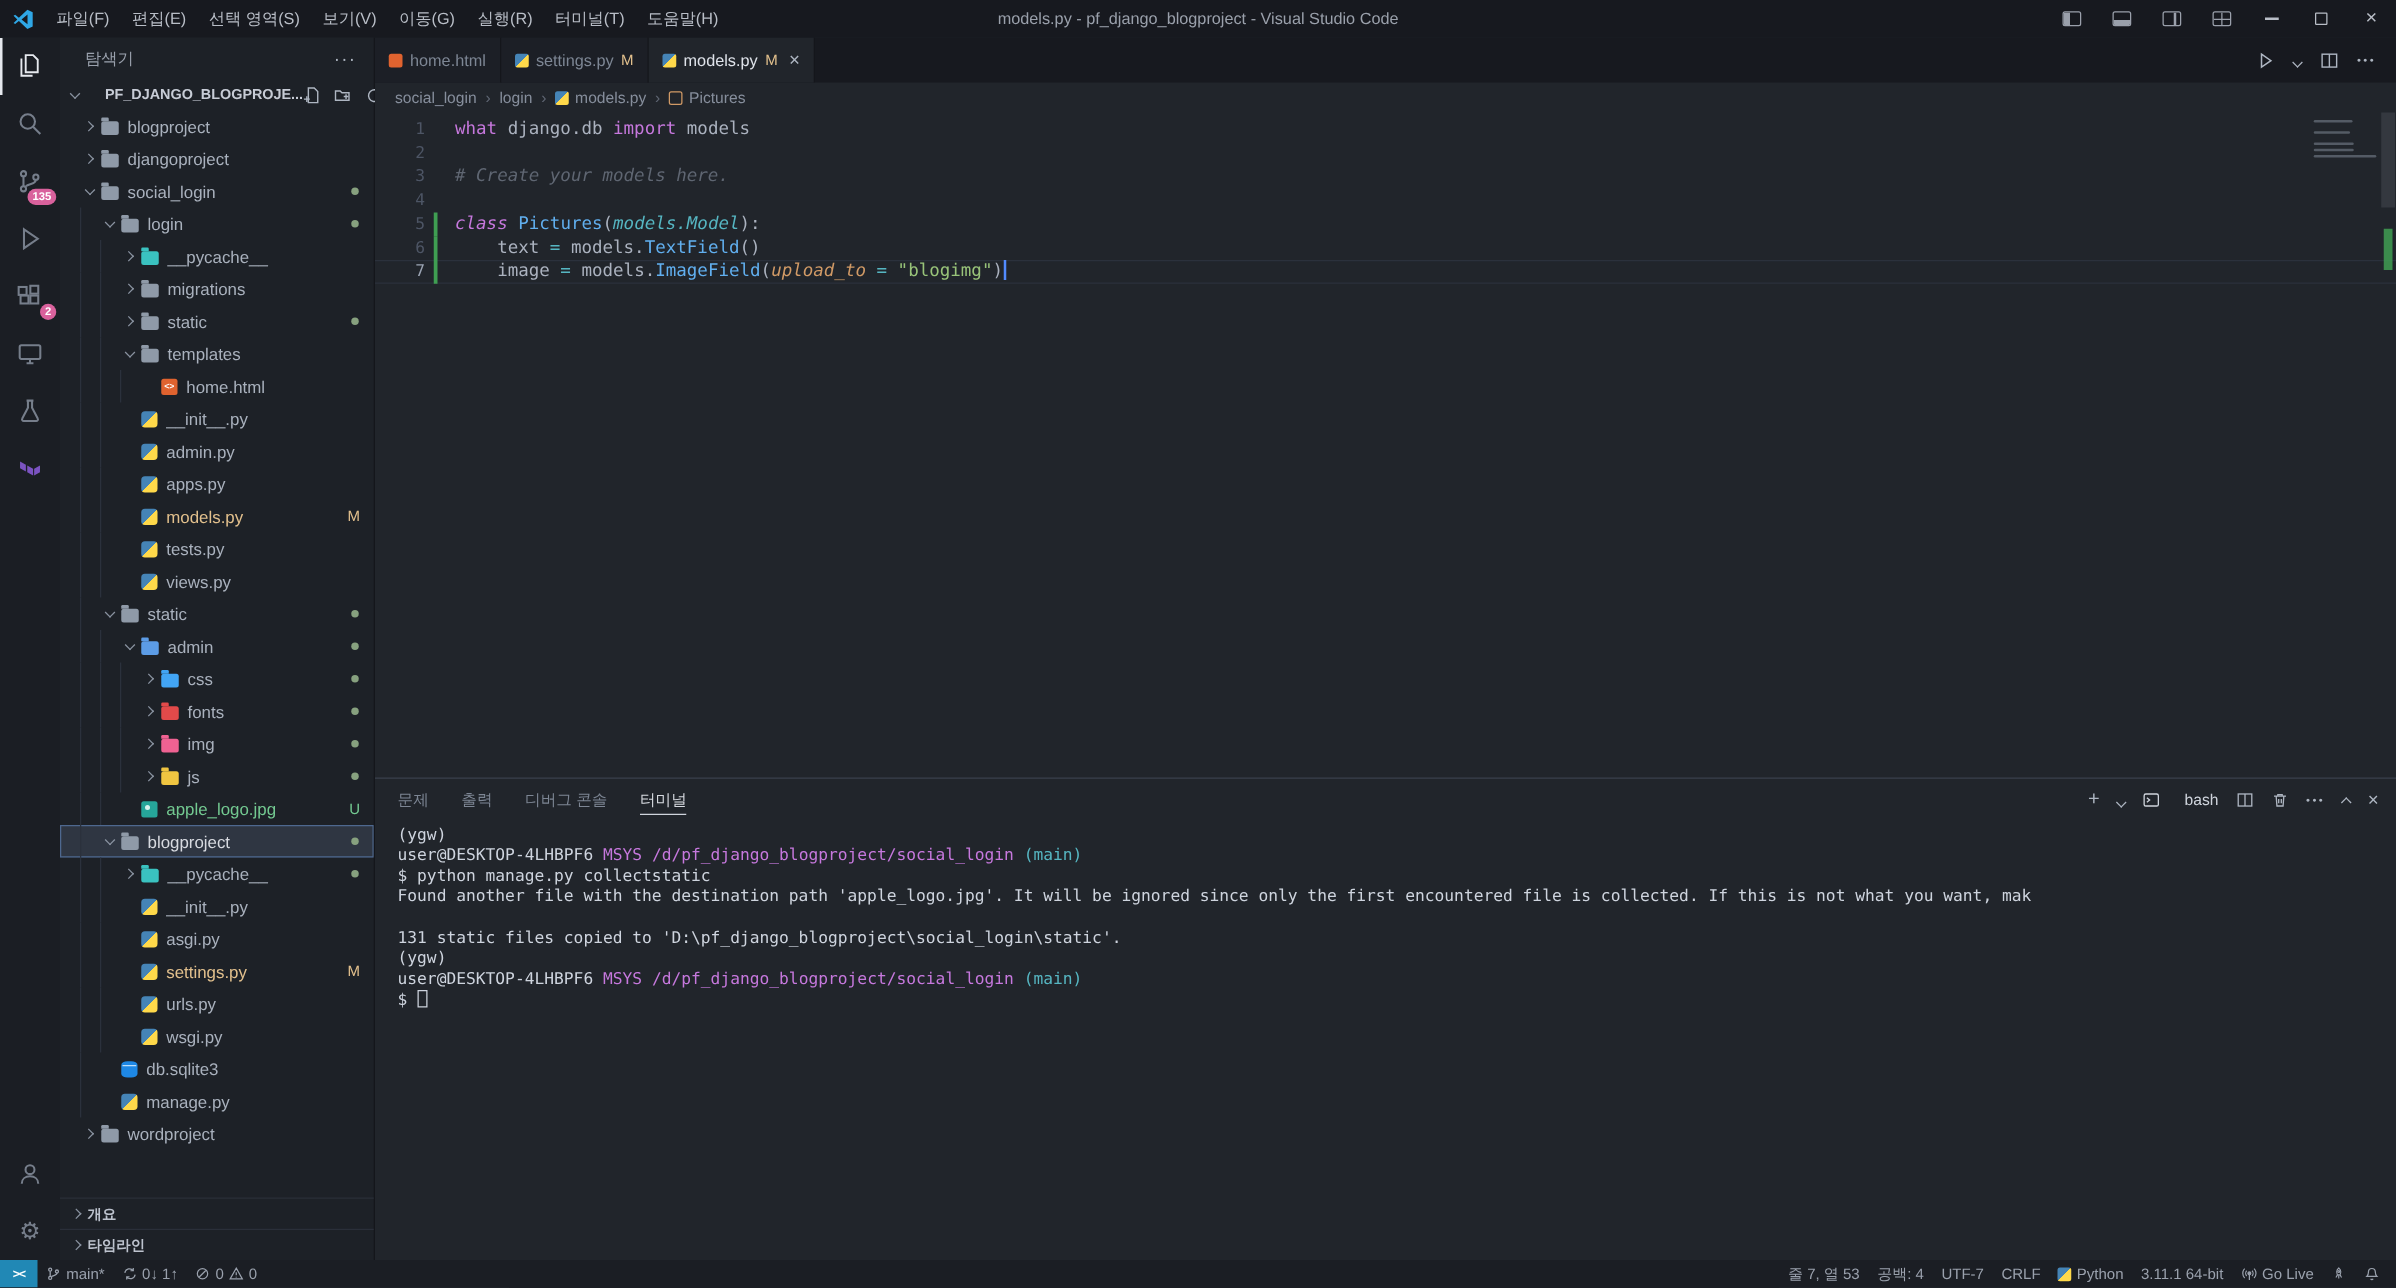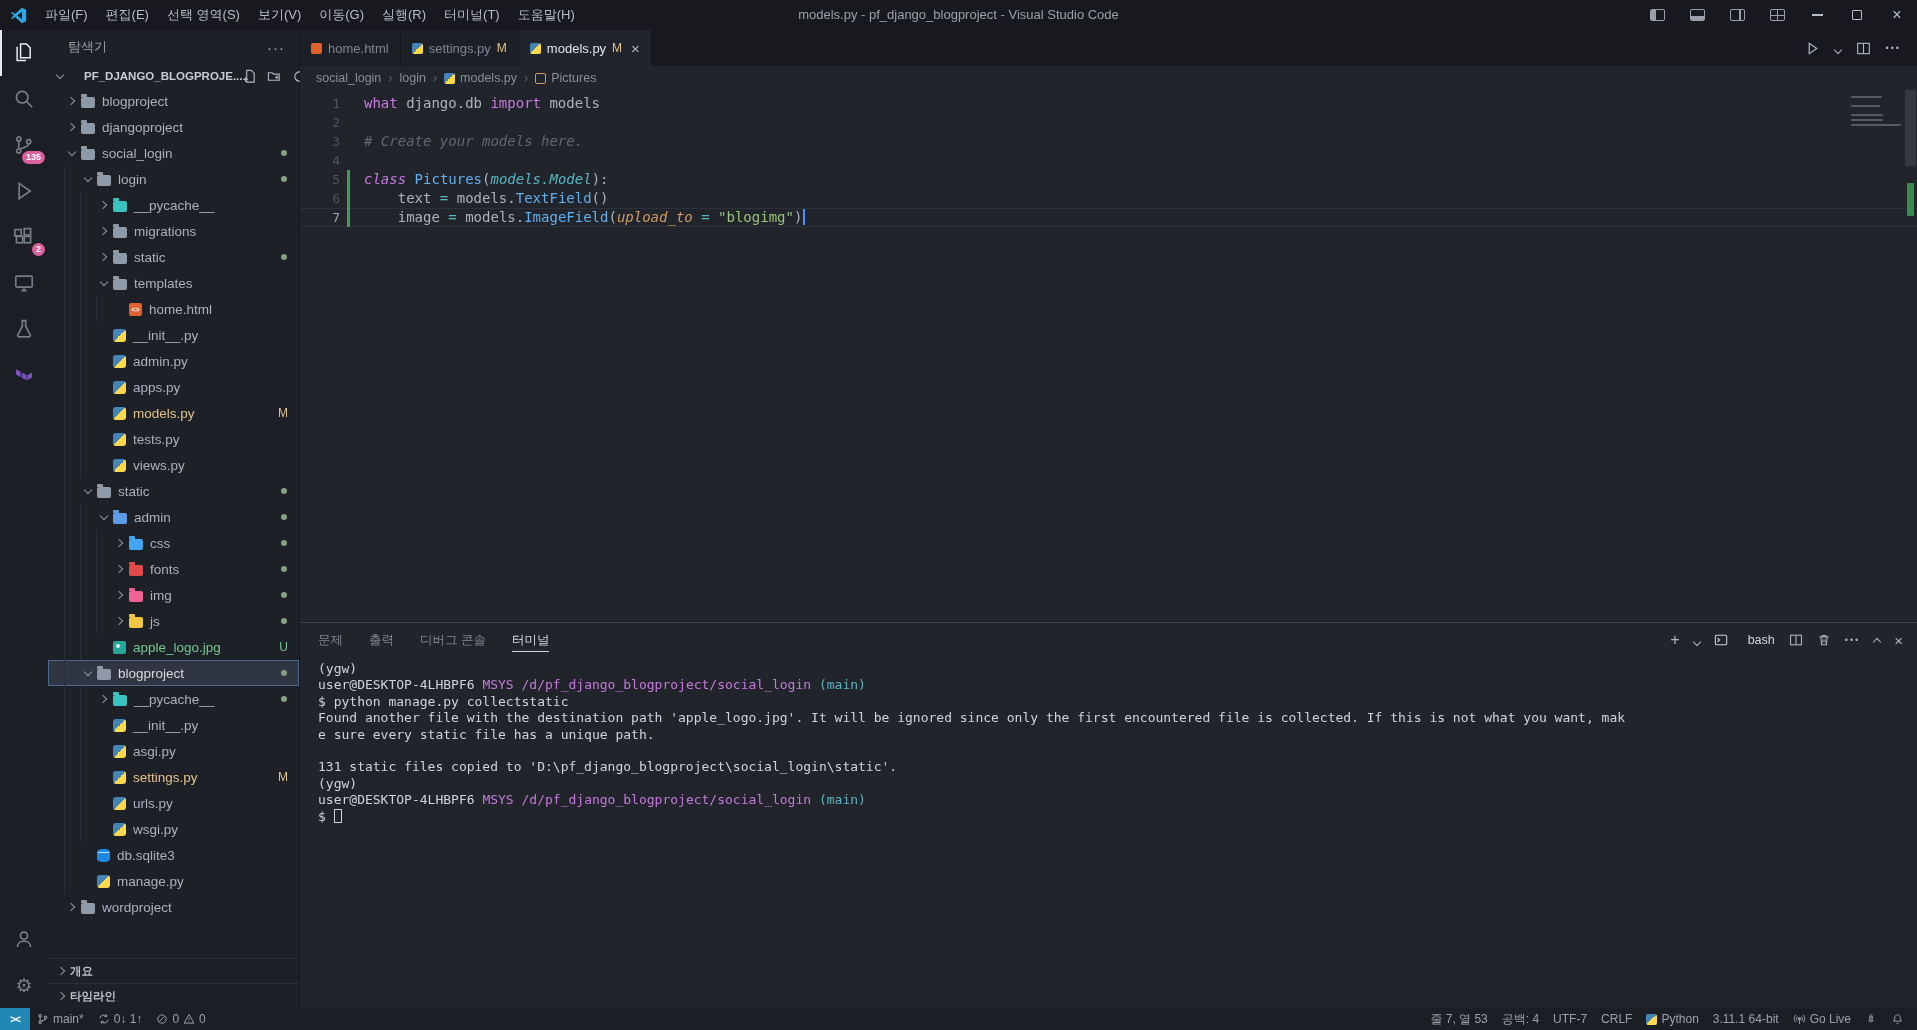--- a/index.html
+++ b/index.html
@@ -706,21 +706,20 @@
             <span class="dots-glyph">•••</span>
             <span><span class="cv up"></span></span>
             <span class="px">×</span>
           </div>
         </div>
         <div class="term" id="term">
             <div class="tl"><span class="t-w">(ygw)</span></div>
             <div class="tl"><span class="t-w">user@DESKTOP-4LHBPF6</span><span class="t-w"> </span><span class="t-mag">MSYS</span><span class="t-w"> </span><span class="t-mag">/d/pf_django_blogproject/social_login</span><span class="t-w"> </span><span class="t-cyan">(main)</span></div>
             <div class="tl"><span class="t-w">$ python manage.py collectstatic</span></div>
             <div class="tl"><span class="t-w">Found another file with the destination path 'apple_logo.jpg'. It will be ignored since only the first encountered file is collected. If this is not what you want, mak</span></div>
-            <div class="tl"><span class="t-w">e sure every static file has a unique path.</span></div>
             <div class="tl"></div>
             <div class="tl"><span class="t-w">131 static files copied to 'D:\pf_django_blogproject\social_login\static'.</span></div>
             <div class="tl"><span class="t-w">(ygw)</span></div>
             <div class="tl"><span class="t-w">user@DESKTOP-4LHBPF6</span><span class="t-w"> </span><span class="t-mag">MSYS</span><span class="t-w"> </span><span class="t-mag">/d/pf_django_blogproject/social_login</span><span class="t-w"> </span><span class="t-cyan">(main)</span></div>
             <div class="tl"><span class="t-w">$ </span><span class="tcursor"></span></div>
           </div>
       </div>
     </div>
   </div>
 

